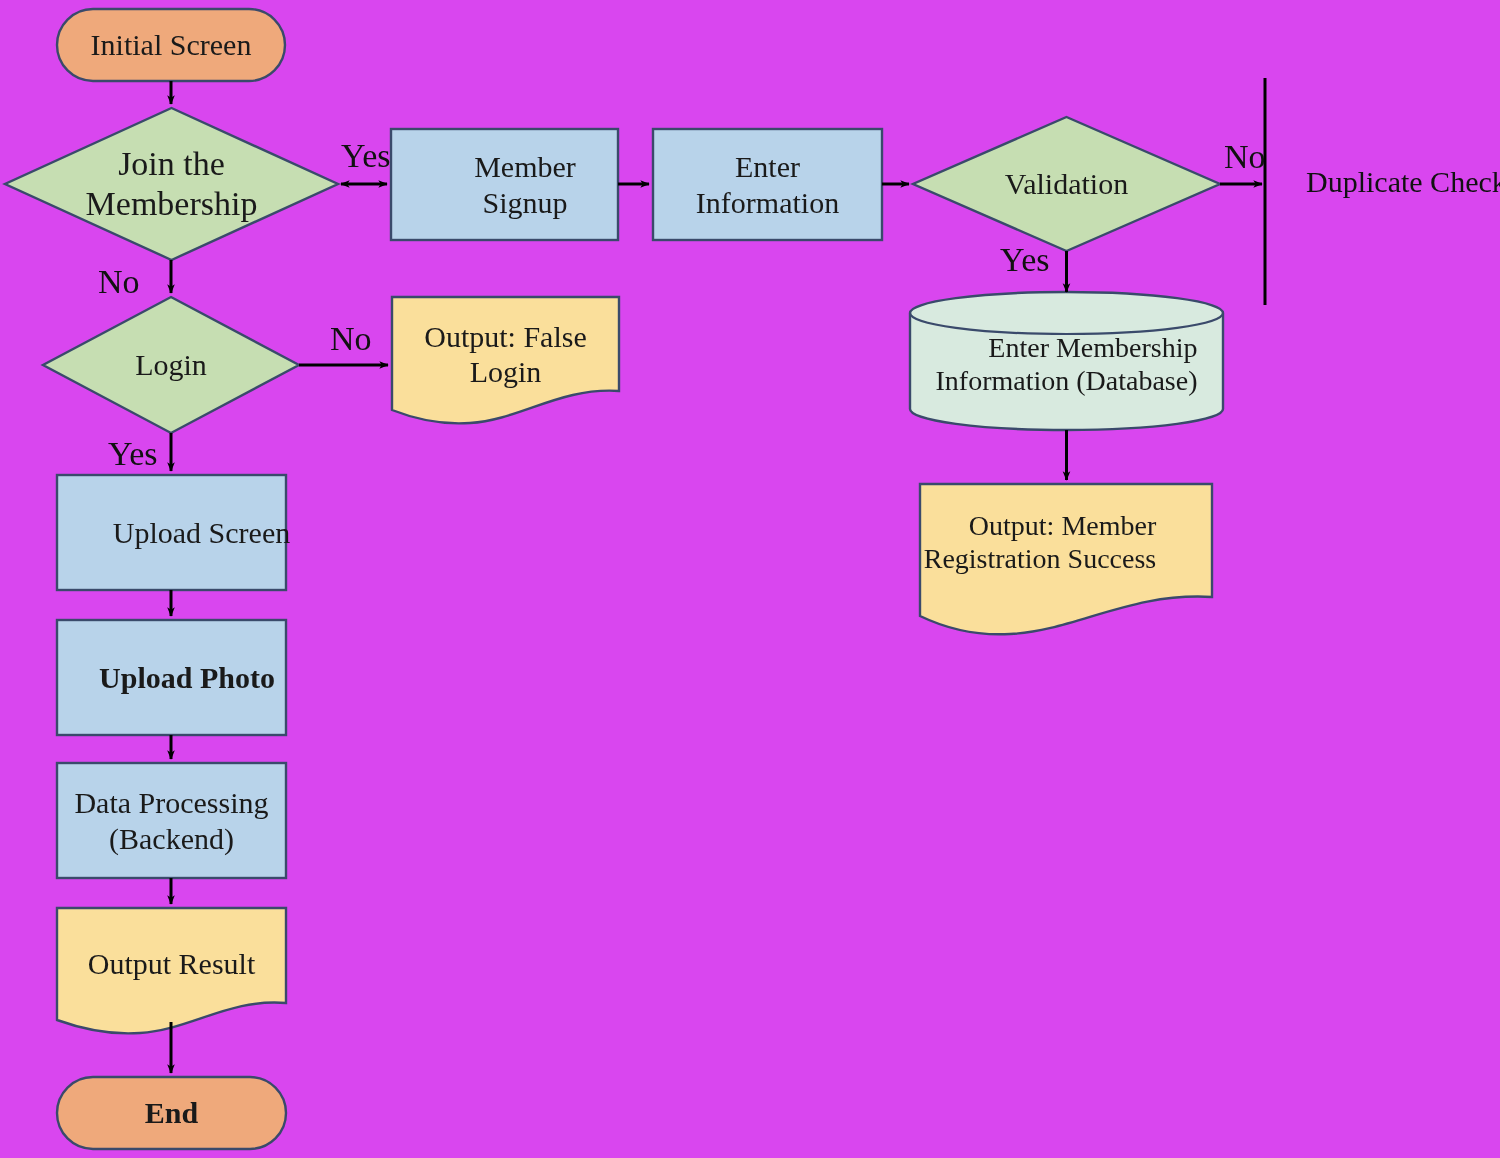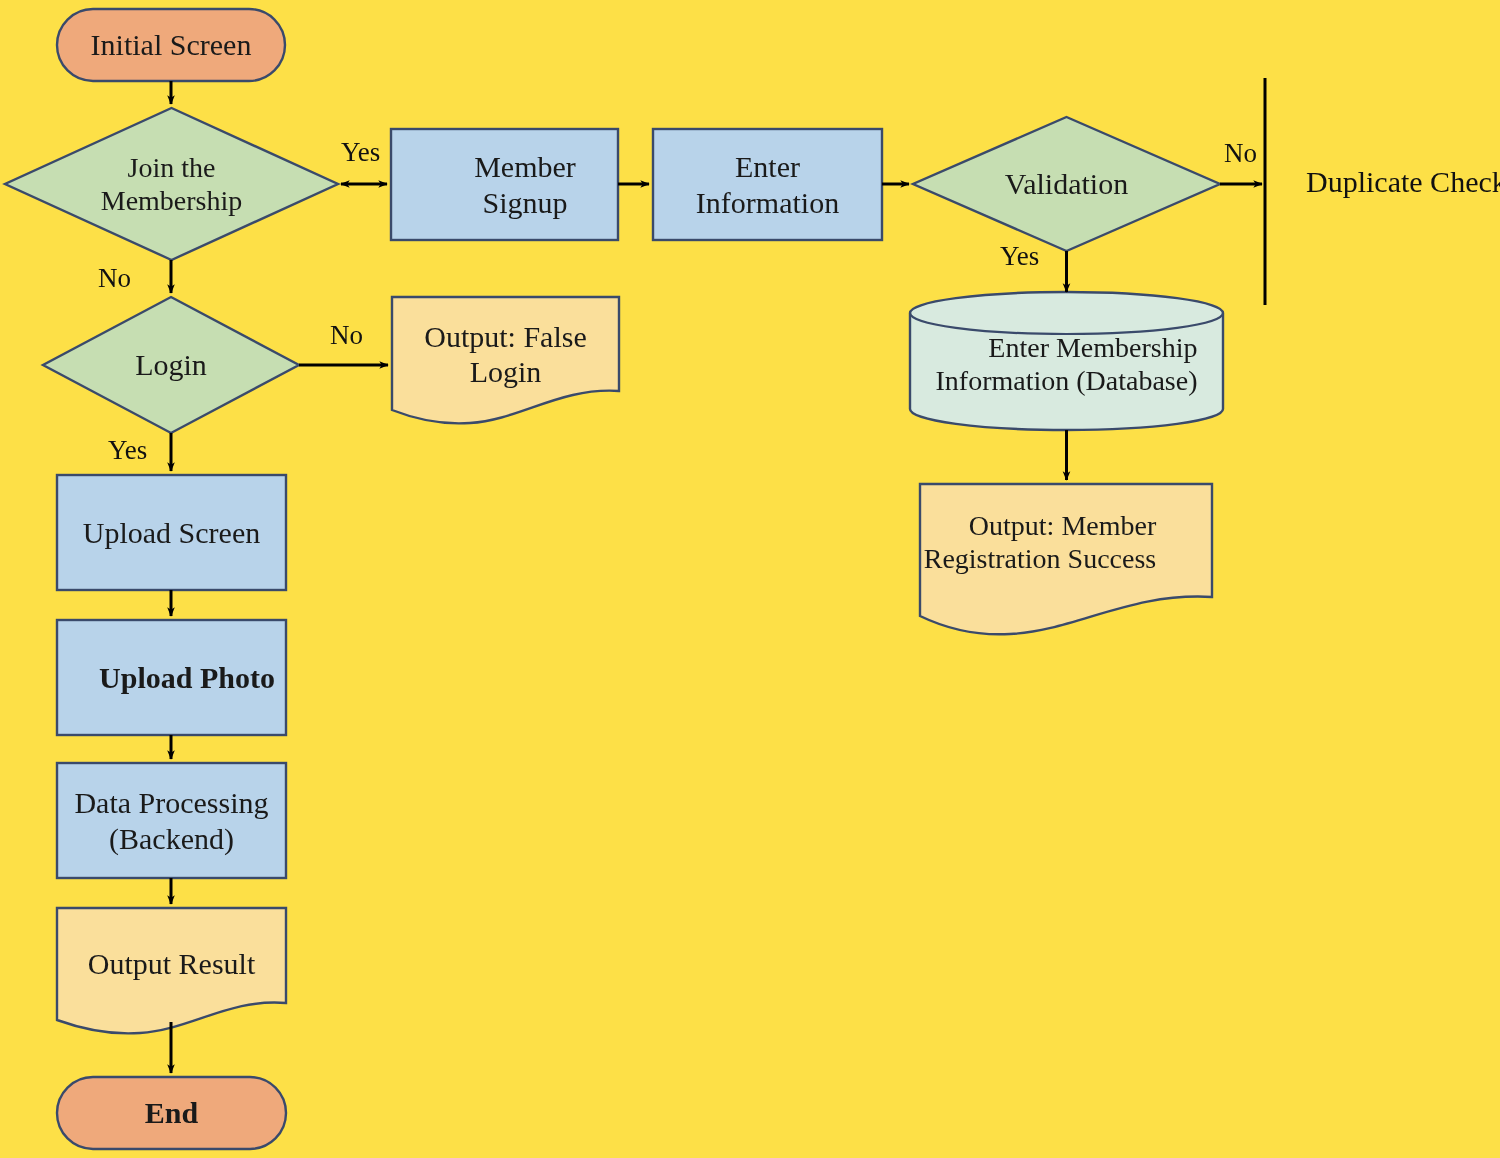--- a/index.html
+++ b/index.html
@@ -7,21 +7,21 @@
     padding: 0;
     background: #ffffff;
   }
   body {
     font-family: "Liberation Serif", "DejaVu Serif", serif;
   }
   #canvas {
     position: relative;
     width: 1500px;
     height: 1158px;
-    background: #fde047;
+    background: #d946ef;
     overflow: hidden;
   }
   #flow-svg {
     position: absolute;
     left: 0;
     top: 0;
     width: 1500px;
     height: 1158px;
   }
   .node-label {
@@ -31,34 +31,34 @@
     justify-content: center;
     text-align: center;
     color: #1a1a1a;
     line-height: 1.18;
     pointer-events: none;
     white-space: pre-line;
   }
   .edge-label {
     position: absolute;
     color: #111111;
-    font-size: 27px;
+    font-size: 34px;
     line-height: 1;
     white-space: nowrap;
   }
   .plain-label {
     position: absolute;
     color: #111111;
     font-size: 30px;
     line-height: 1;
     white-space: nowrap;
   }
   .sz-30 { font-size: 30px; }
   .sz-28 { font-size: 28px; text-align: right; }
-  .sz-26 { font-size: 28px; }
+  .sz-26 { font-size: 34px; }
 </style>
 </head>
 <body>
 
 <div id="canvas">
 
   <svg id="flow-svg" viewBox="0 0 1500 1158">
     <defs>
       <marker id="arrow" markerWidth="11" markerHeight="11" refX="9.2" refY="4.2" orient="auto" markerUnits="userSpaceOnUse">
         <path d="M0.5,0.4 L10,4.2 L0.5,8 L3,4.2 Z" fill="#000000"></path>
@@ -153,21 +153,21 @@
 Information (Database)</div>
 
   <div class="node-label sz-28" style="left:920px;top:492px;width:240px;height:100px;">Output: Member
 Registration Success</div>
 
   <div class="node-label sz-30" style="left:43px;top:297px;width:256px;height:136px;">Login</div>
 
   <div class="node-label sz-30" style="left:392px;top:303px;width:227px;height:102px;">Output: False
 Login</div>
 
-  <div class="node-label sz-30" style="left:57px;top:475px;width:229px;height:115px;">Upload Screen</div>
+  <div class="node-label sz-30" style="left:57px;top:475px;width:229px;height:115px;padding-left:30px;">Upload Screen</div>
 
   <div class="node-label sz-30" style="left:57px;top:620px;width:260px;height:115px;font-weight:bold;">Upload Photo</div>
 
   <div class="node-label sz-30" style="left:57px;top:763px;width:229px;height:115px;border-radius:23px;">Data Processing
 (Backend)</div>
 
   <div class="node-label sz-30" style="left:57px;top:914px;width:229px;height:100px;">Output Result</div>
 
   <div class="node-label sz-30" style="left:57px;top:1077px;width:229px;height:72px;font-weight:bold;">End</div>
 

